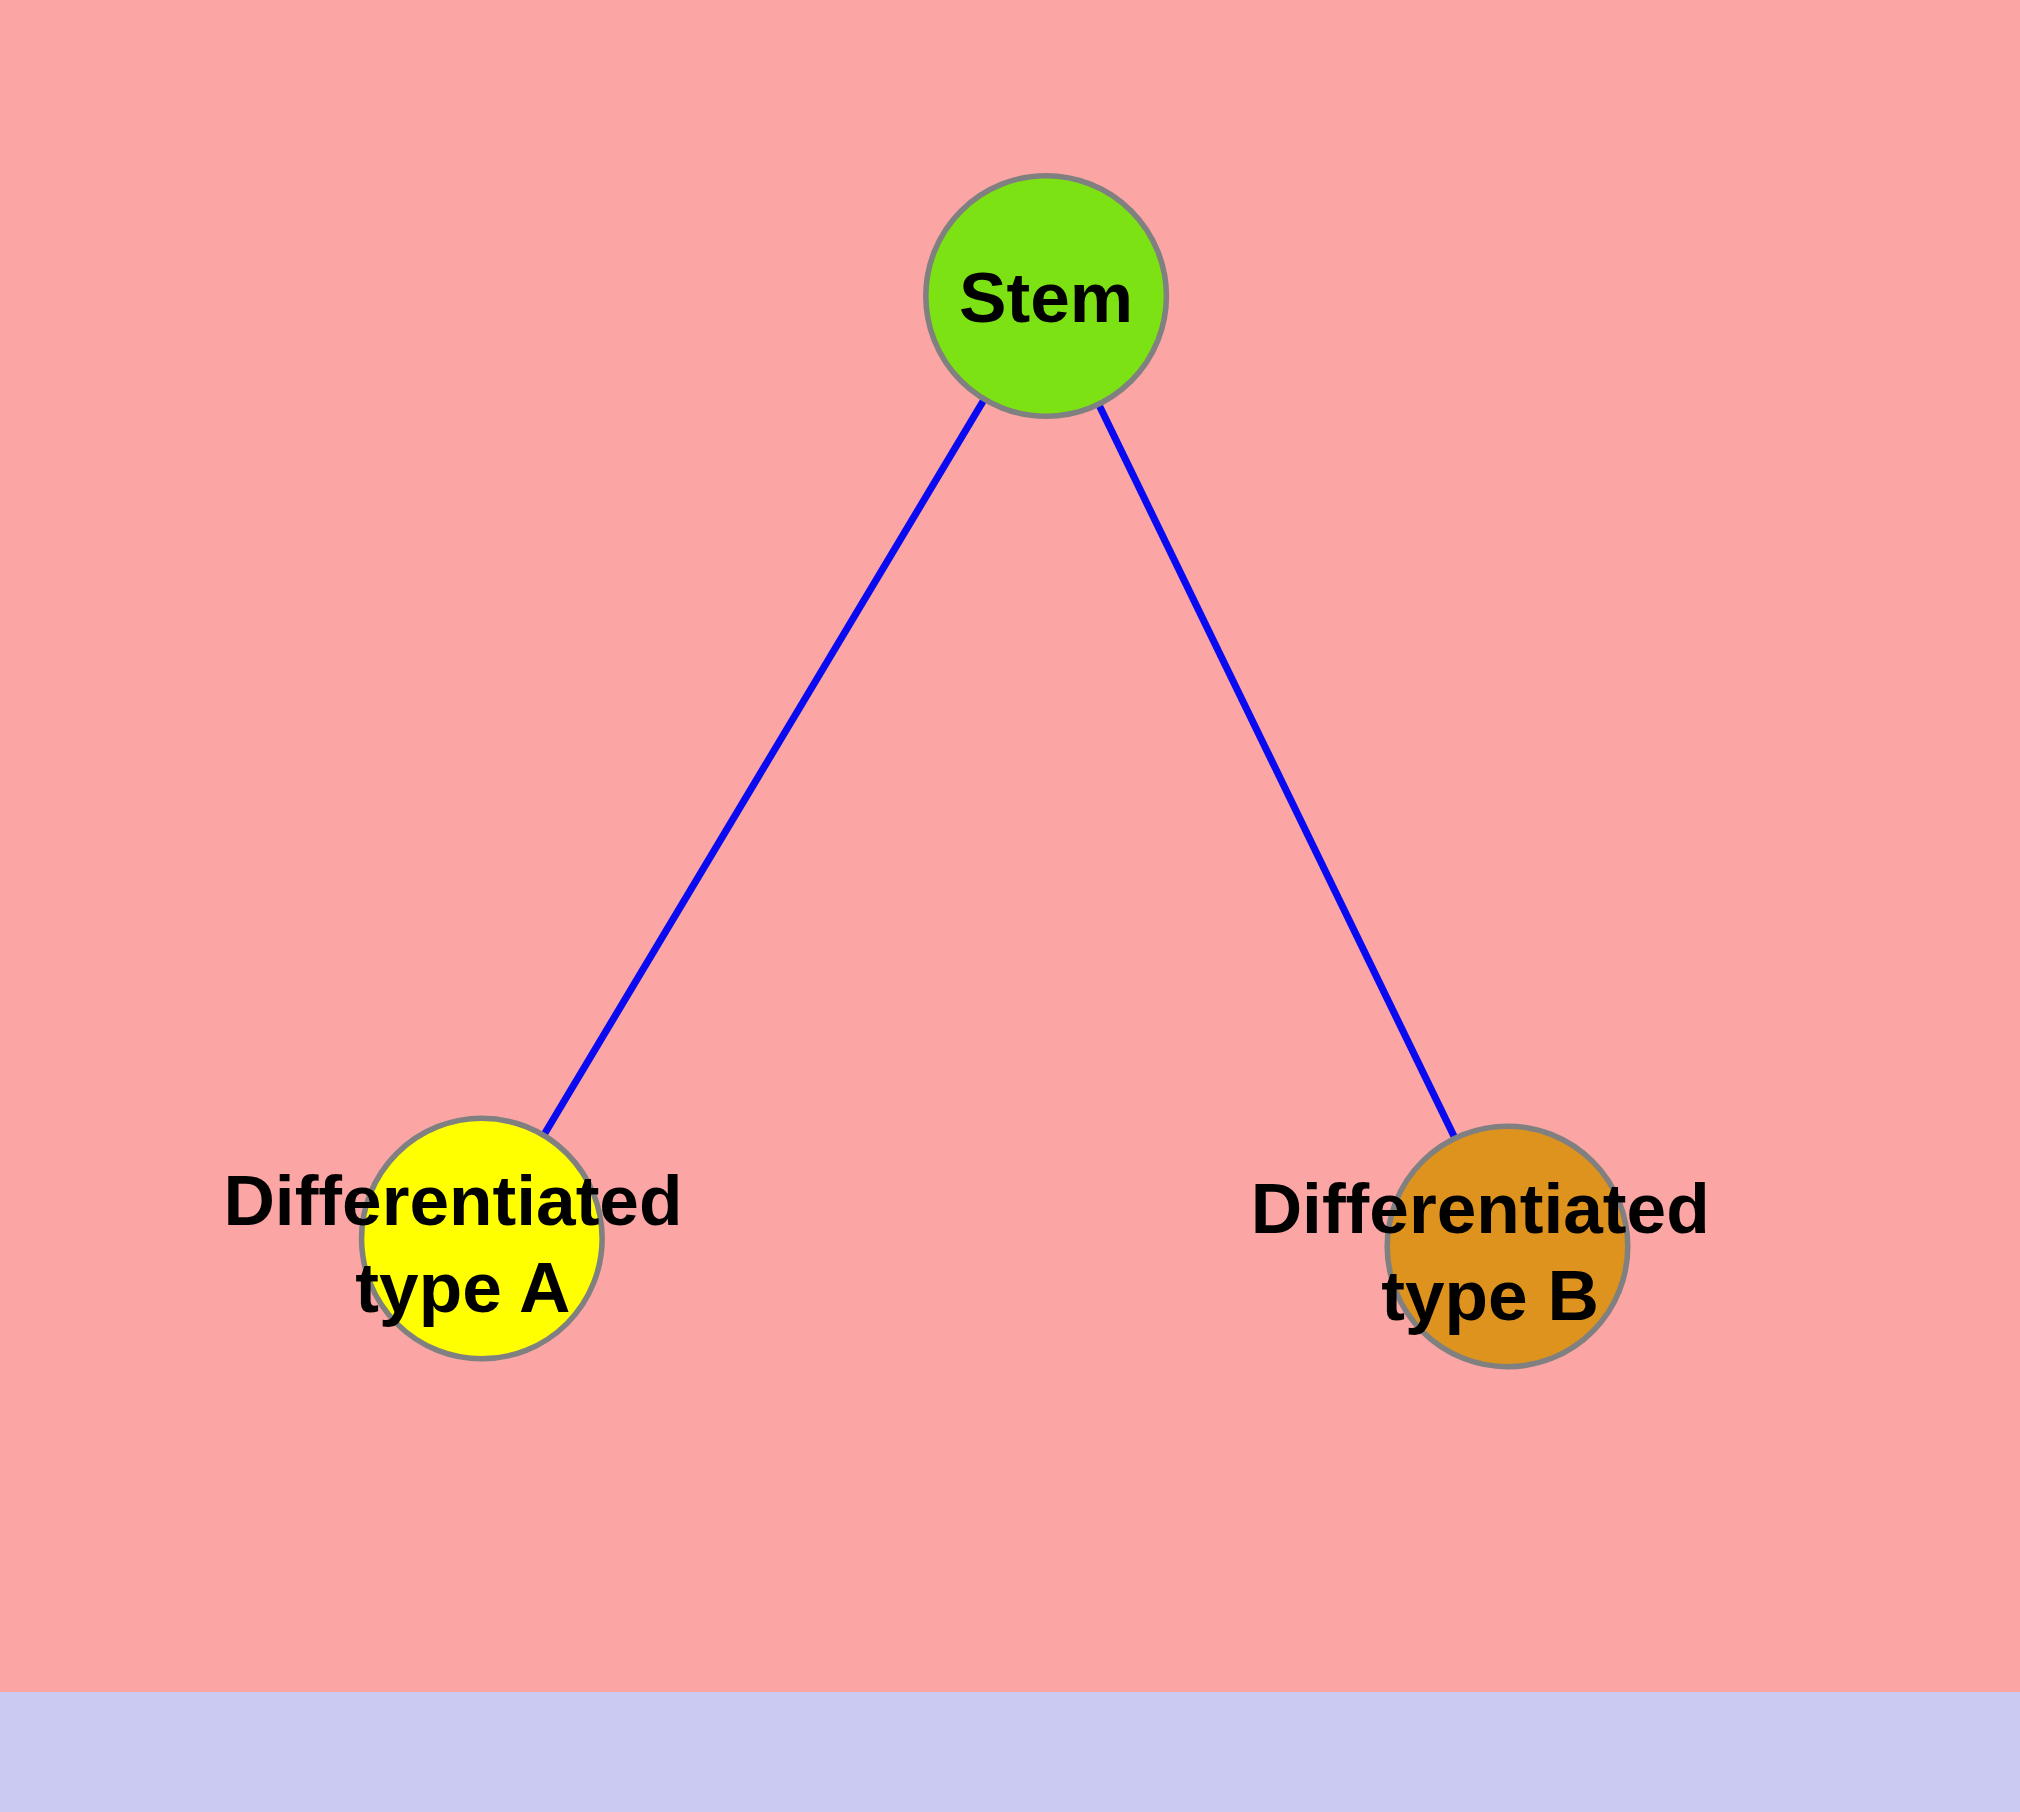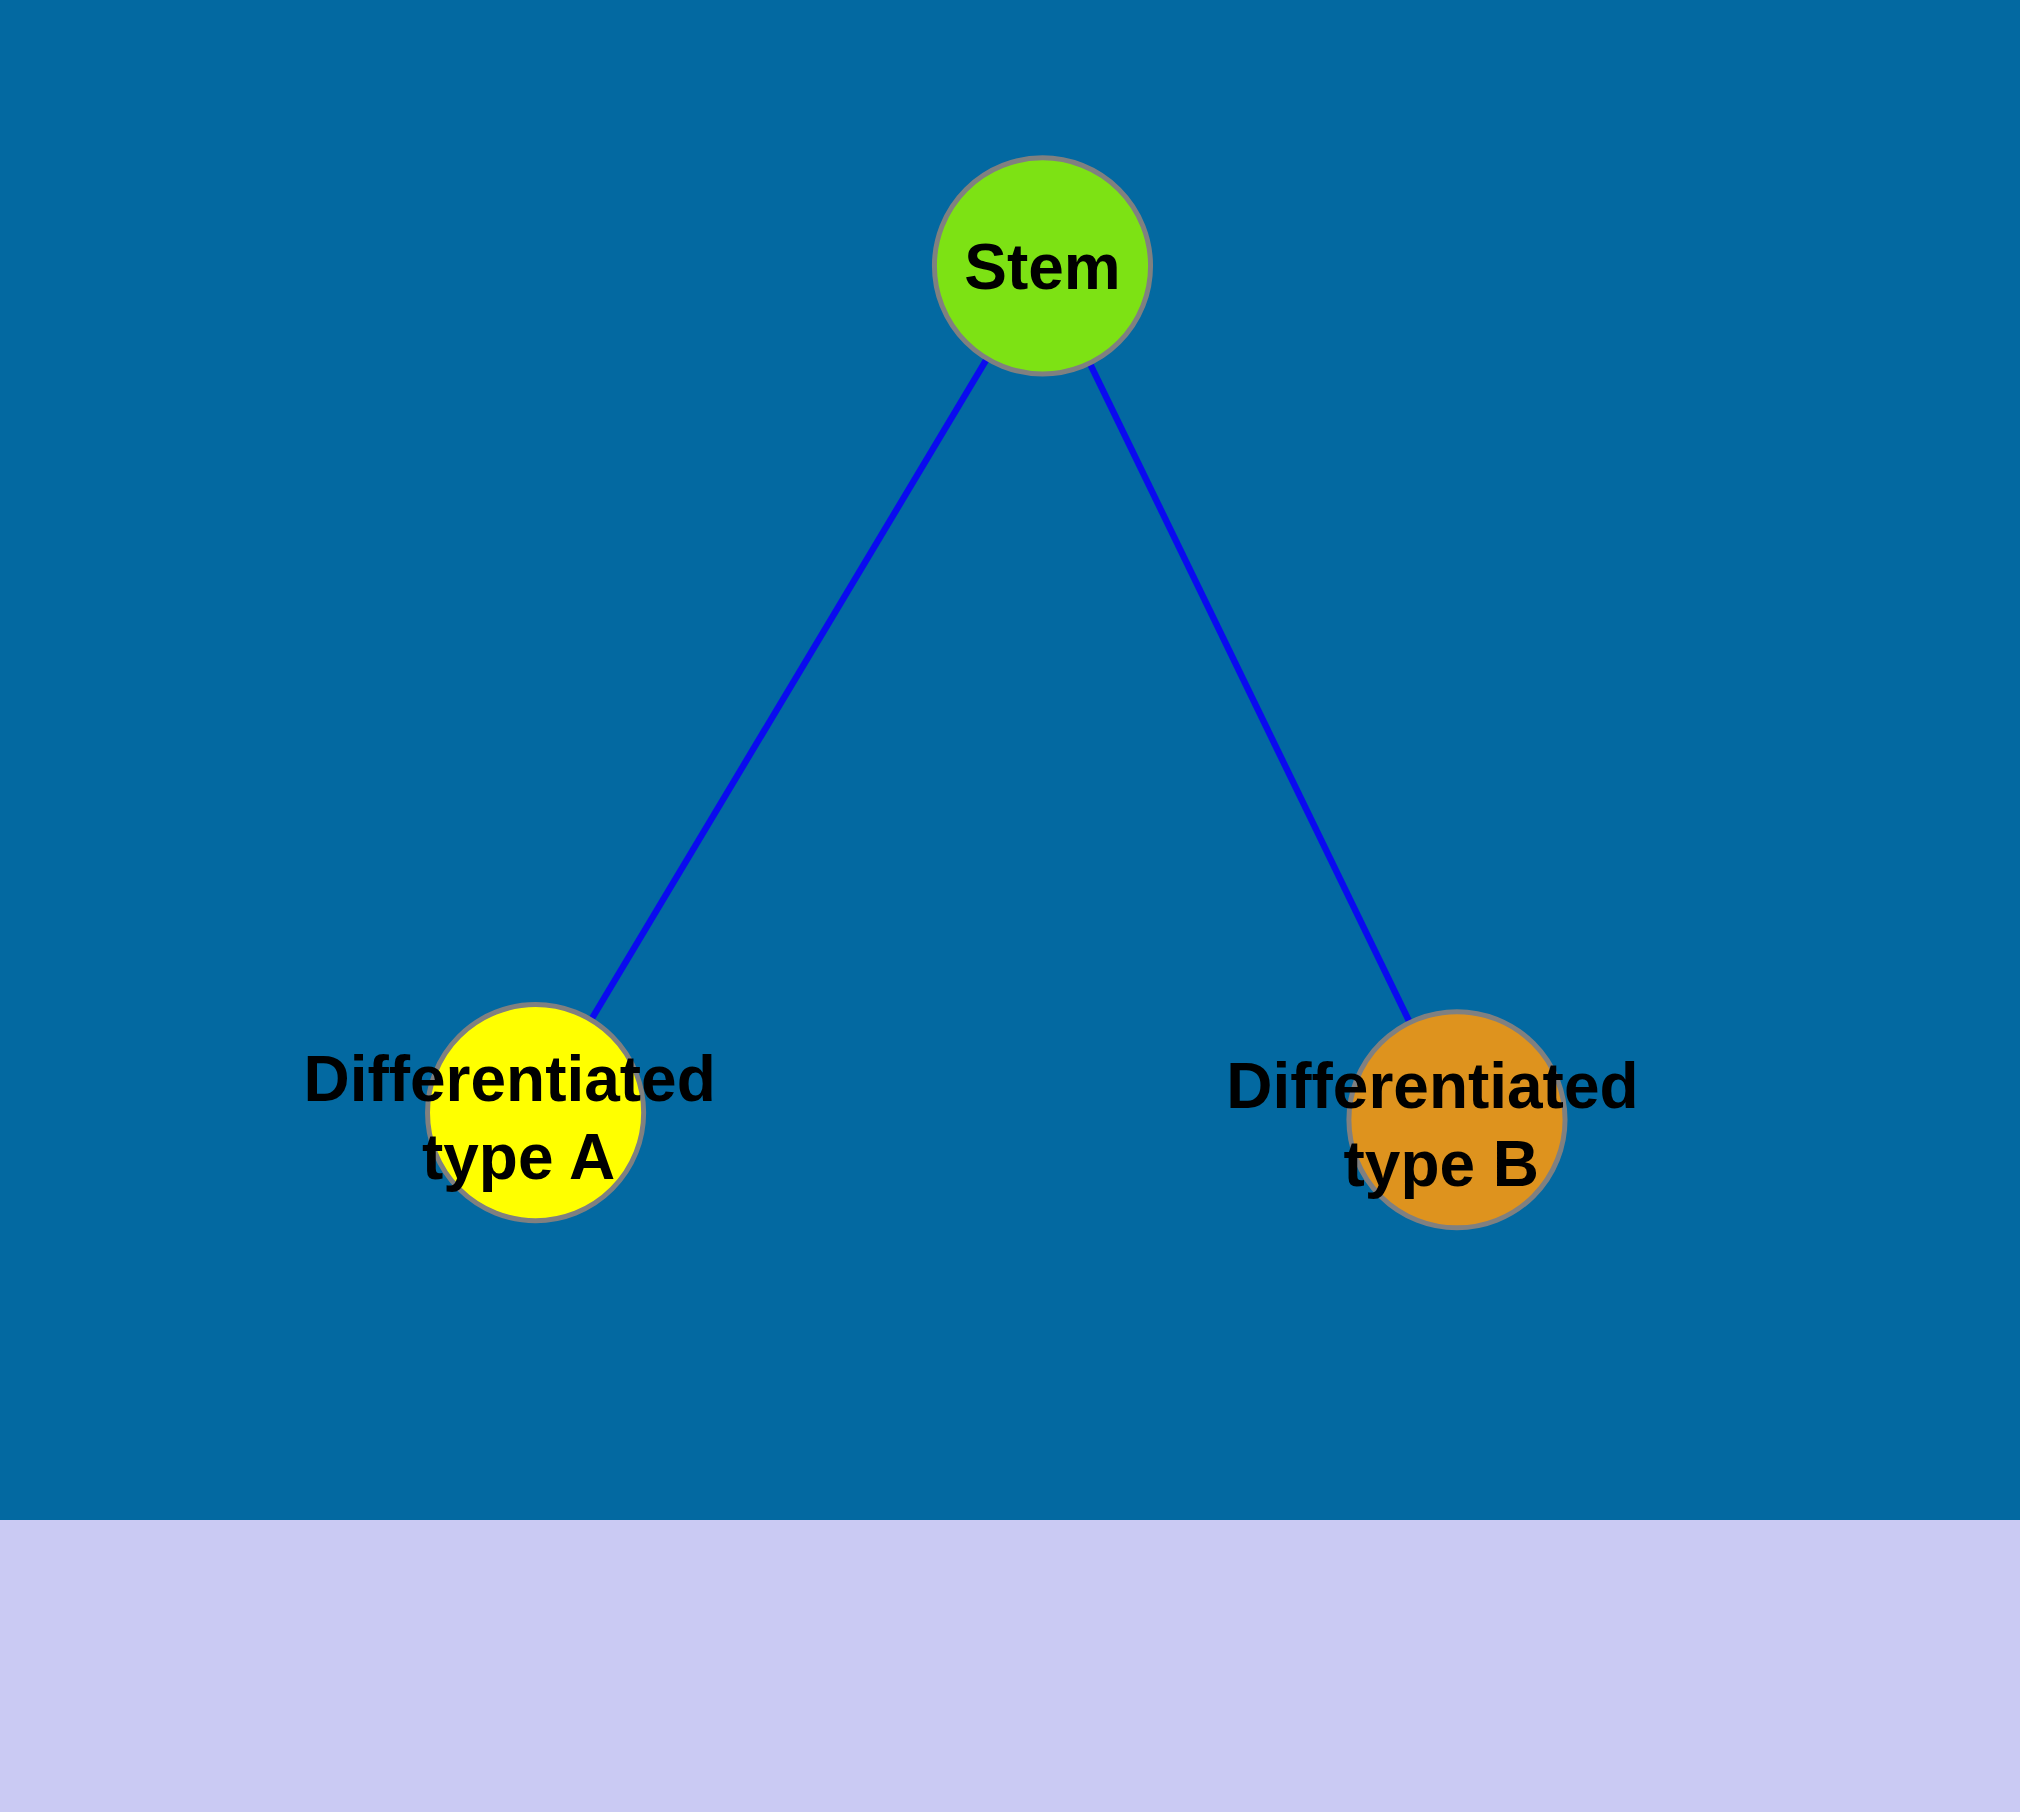--- a/index.html
+++ b/index.html
@@ -3,22 +3,22 @@
 <meta charset="utf-8">
 <style>
   html, body {
     margin: 0;
     padding: 0;
     background: #cacaf3;
   }
   .diagram-canvas {
     position: relative;
     width: 2021px;
-    height: 1520px;
-    background: #0369a1;
+    height: 1692px;
+    background: #fca5a5;
     overflow: hidden;
     font-family: "Liberation Sans", sans-serif;
   }
   .diagram-canvas svg {
     display: block;
     width: 100%;
     height: 100%;
   }
   .node-label {
     font-family: "Liberation Sans", sans-serif;

